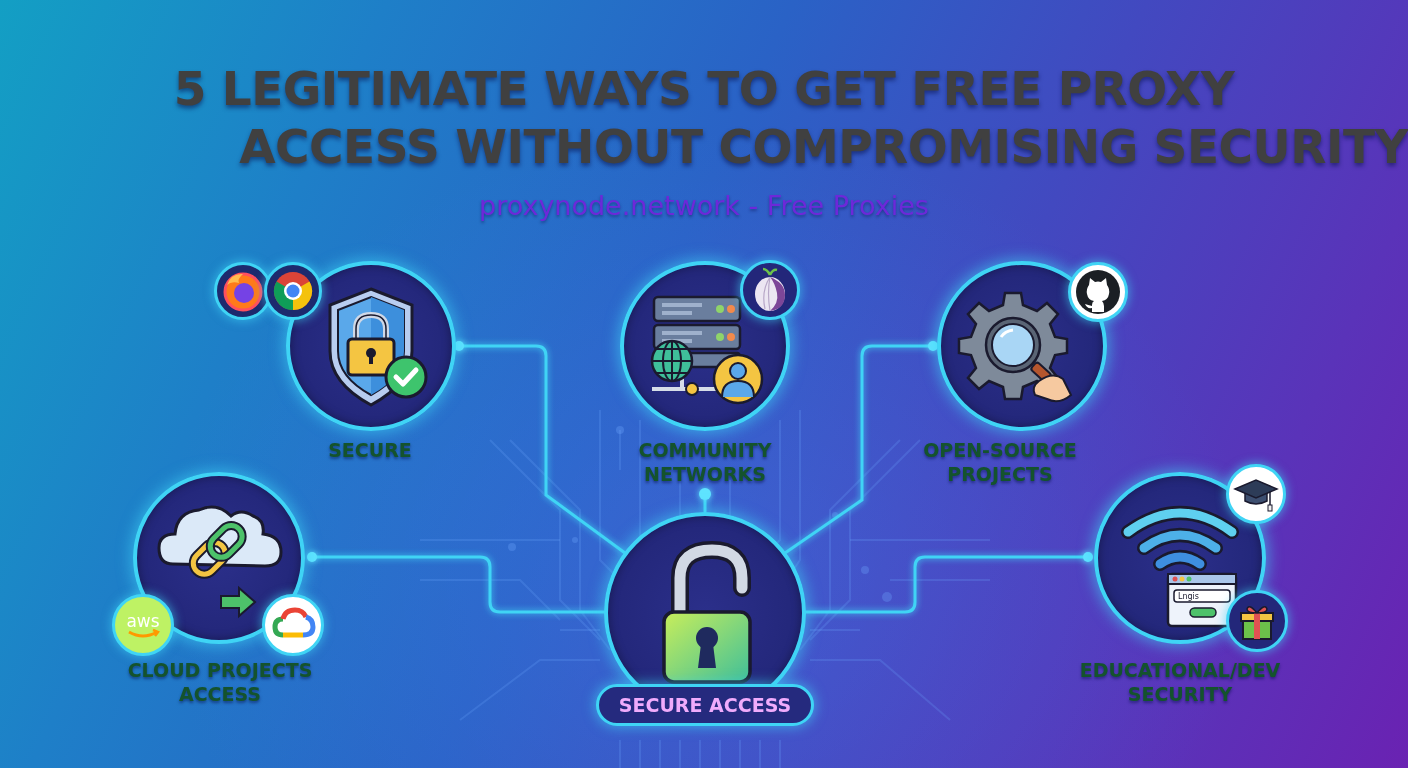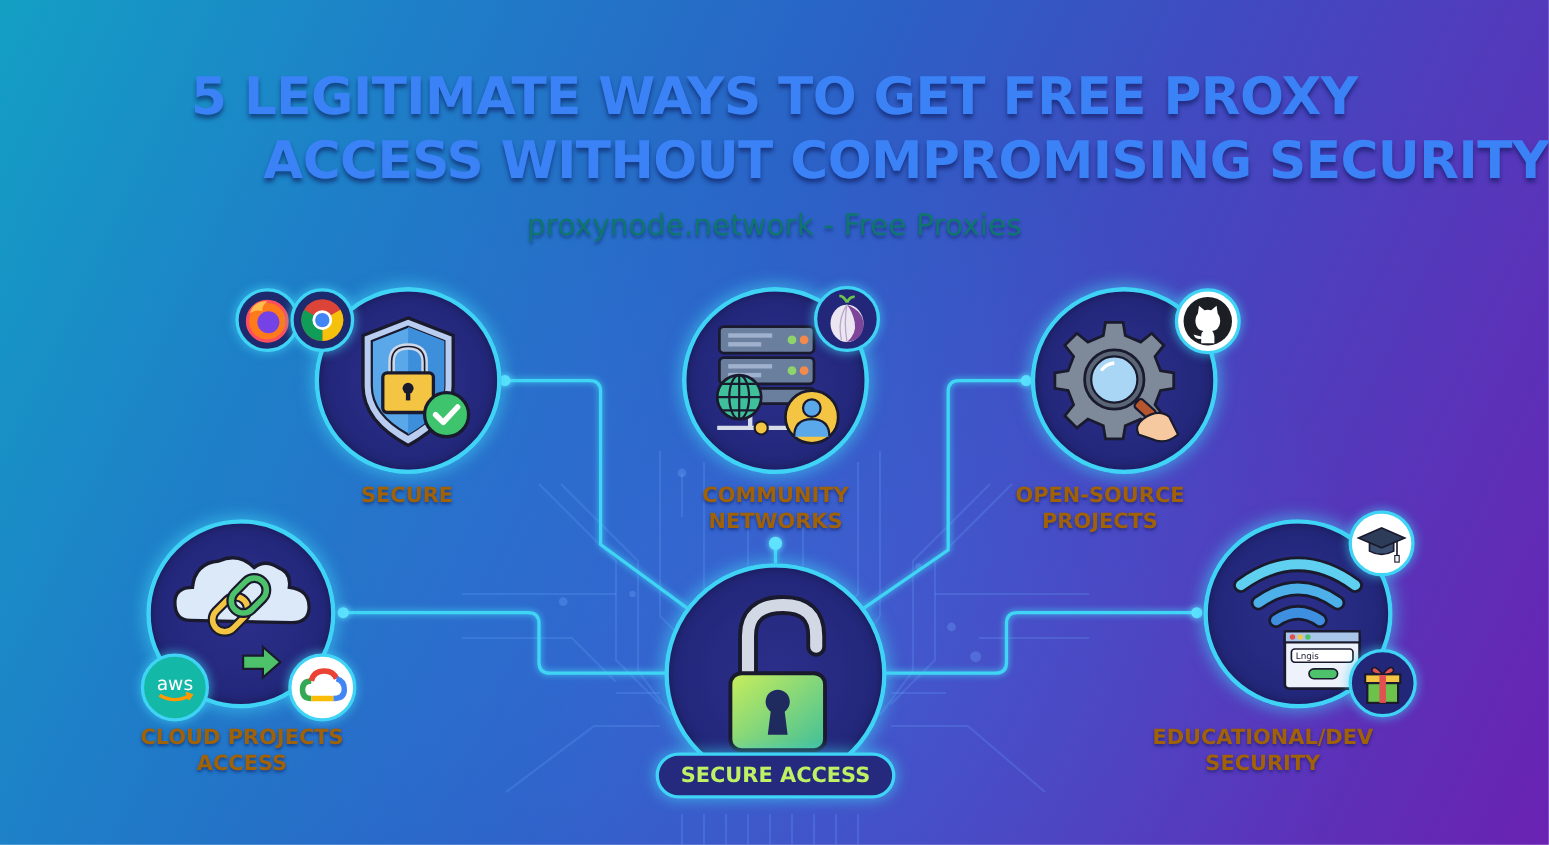--- a/index.html
+++ b/index.html
@@ -8,59 +8,59 @@
     background: linear-gradient(115deg, #139fc4 0%, #1e7fc8 22%, #2a62c6 45%, #4249c0 65%, #5a33b9 85%, #6a22b2 100%);
     font-family: "DejaVu Sans", sans-serif;
   }
   .bg-glow {
     position: absolute; left: 0; top: 0; width: 1408px; height: 768px;
     background: radial-gradient(ellipse at 50% 75%, rgba(80,140,255,0.22), rgba(0,0,0,0) 55%);
     pointer-events: none;
   }
   .title {
     position: absolute; left: 0; width: 1408px; text-align: center;
-    color: #3b82f6; font-weight: bold;
+    color: #404040; font-weight: bold;
     font-family: "DejaVu Sans", sans-serif;
     font-size: 47px; letter-spacing: -0.5px; line-height: 58px;
     text-shadow: 0 3px 4px rgba(10,20,80,0.55);
   }
   .title.l1 { top: 60px; }
   .title.l2 { top: 118px; text-align: right; }
   .subtitle {
     position: absolute; top: 190px; left: 0; width: 1408px; text-align: center;
-    color: #0f766e; font-size: 27px; font-family: "DejaVu Sans", sans-serif;
+    color: #6d28d9; font-size: 27px; font-family: "DejaVu Sans", sans-serif;
     text-shadow: 0 2px 3px rgba(10,20,80,0.45);
   }
   svg.circuit { position: absolute; left: 0; top: 0; }
   .node {
     position: absolute; border-radius: 50%;
     background: radial-gradient(circle at 50% 50%, #2b2f8a 0%, #23277a 70%, #1f236f 100%);
     border: 4px solid #3fd4f5;
     box-shadow: 0 0 14px 3px rgba(63,212,245,0.55), inset 0 0 10px rgba(0,0,0,0.35);
     box-sizing: border-box;
   }
   .node svg { position: absolute; left: 0; top: 0; }
   .badge {
     position: absolute; border-radius: 50%; box-sizing: border-box;
     border: 3px solid #3fd4f5;
     box-shadow: 0 0 8px 2px rgba(63,212,245,0.5);
     overflow: hidden;
   }
   .badge svg { position: absolute; left: 0; top: 0; }
   .label {
-    position: absolute; text-align: center; color: #a16207; font-weight: bold;
+    position: absolute; text-align: center; color: #14532d; font-weight: bold;
     font-family: "DejaVu Sans", sans-serif; font-size: 19px; line-height: 24px;
     text-shadow: 0 2px 3px rgba(10,20,80,0.55);
   }
   .pill {
     position: absolute; left: 596px; top: 684px; width: 218px; height: 42px;
     box-sizing: border-box; border-radius: 22px;
     background: #252a7e; border: 3px solid #3fd4f5;
     box-shadow: 0 0 12px 2px rgba(63,212,245,0.55);
-    color: #bef264; font-weight: bold; font-size: 19px; text-align: center; line-height: 36px;
+    color: #f0abfc; font-weight: bold; font-size: 19px; text-align: center; line-height: 36px;
     font-family: "DejaVu Sans", sans-serif;
   }
 </style>
 </head>
 <body>
 
 <div class="bg-glow"></div>
 
 <svg class="circuit" width="1408" height="768">
   <defs>
@@ -238,21 +238,21 @@
     <path d="M36 88 Q22 88 22 72 Q22 58 38 58 Q40 36 62 34 Q80 26 94 40 Q104 32 116 40 Q128 44 126 58 Q144 60 144 76 Q144 90 128 90 Z" fill="#dbe9f8" stroke="#1a1a2e" stroke-width="3"></path>
     <g transform="rotate(-45 80 76)">
       <rect x="52" y="64" width="36" height="22" rx="11" fill="none" stroke="#1a1a2e" stroke-width="9"></rect>
       <rect x="52" y="64" width="36" height="22" rx="11" fill="none" stroke="#f4c542" stroke-width="5"></rect>
       <rect x="76" y="64" width="36" height="22" rx="11" fill="none" stroke="#1a1a2e" stroke-width="9"></rect>
       <rect x="76" y="64" width="36" height="22" rx="11" fill="none" stroke="#4dc26a" stroke-width="5"></rect>
     </g>
     <path d="M84 120 L102 120 L102 112 L118 126 L102 140 L102 132 L84 132 Z" fill="#4dc26a" stroke="#1a1a2e" stroke-width="2"></path>
   </svg>
 </div>
-<div class="badge" style="left:128px;top:594px;width:62px;height:62px;background:#14b8a6;">
+<div class="badge" style="left:112px;top:594px;width:62px;height:62px;background:#bef264;">
   <svg width="56" height="56" viewBox="0 0 56 56">
     <text x="28" y="30" text-anchor="middle" fill="#ffffff" font-size="17" font-family="DejaVu Sans, sans-serif">aws</text>
     <path d="M14 35 Q28 43 42 35" stroke="#ff9900" stroke-width="3" fill="none"></path>
     <path d="M38 33 L43 35 L40 39" stroke="#ff9900" stroke-width="2.5" fill="none"></path>
   </svg>
 </div>
 <div class="badge" style="left:262px;top:594px;width:62px;height:62px;background:#ffffff;">
   <svg width="56" height="56" viewBox="0 0 56 56">
     <path d="M18 38 Q10 38 10 30 Q10 22 18 22" stroke="#34a853" stroke-width="5" fill="none"></path>
     <path d="M18 22 Q20 13 30 13 Q38 13 41 20" stroke="#ea4335" stroke-width="5" fill="none"></path>
@@ -292,21 +292,21 @@
   </svg>
 </div>
 <div class="badge" style="left:1226px;top:590px;width:62px;height:62px;background:#23277a;">
   <svg width="56" height="56" viewBox="0 0 56 56">
     <rect x="14" y="26" width="28" height="20" fill="#6cc24a" stroke="#1a1a2e" stroke-width="2"></rect>
     <rect x="12" y="20" width="32" height="8" fill="#f4c542" stroke="#1a1a2e" stroke-width="2"></rect>
     <rect x="25" y="20" width="6" height="26" fill="#e05252"></rect>
     <path d="M28 20 Q20 10 18 16 Q18 20 28 20 Q36 10 38 16 Q38 20 28 20" fill="#e05252" stroke="#1a1a2e" stroke-width="1.5"></path>
   </svg>
 </div>
-<div class="label" style="left:1028px;top:658px;width:240px;">
+<div class="label" style="left:1060px;top:658px;width:240px;">
   <div>EDUCATIONAL/DEV</div>
   <div>SECURITY</div>
 </div>
 
 <div class="node" style="left:604px;top:512px;width:202px;height:202px;">
   <svg width="194" height="194" viewBox="0 0 194 194">
     <path d="M72 98 L72 62 Q72 34 104 34 Q134 34 134 62 L134 72" fill="none" stroke="#1a1a2e" stroke-width="18" stroke-linecap="round"></path>
     <path d="M72 98 L72 62 Q72 34 104 34 Q134 34 134 62 L134 72" fill="none" stroke="#d2d9e4" stroke-width="11" stroke-linecap="round"></path>
     <defs>
       <linearGradient id="lockg" x1="0" y1="0" x2="1" y2="1">

